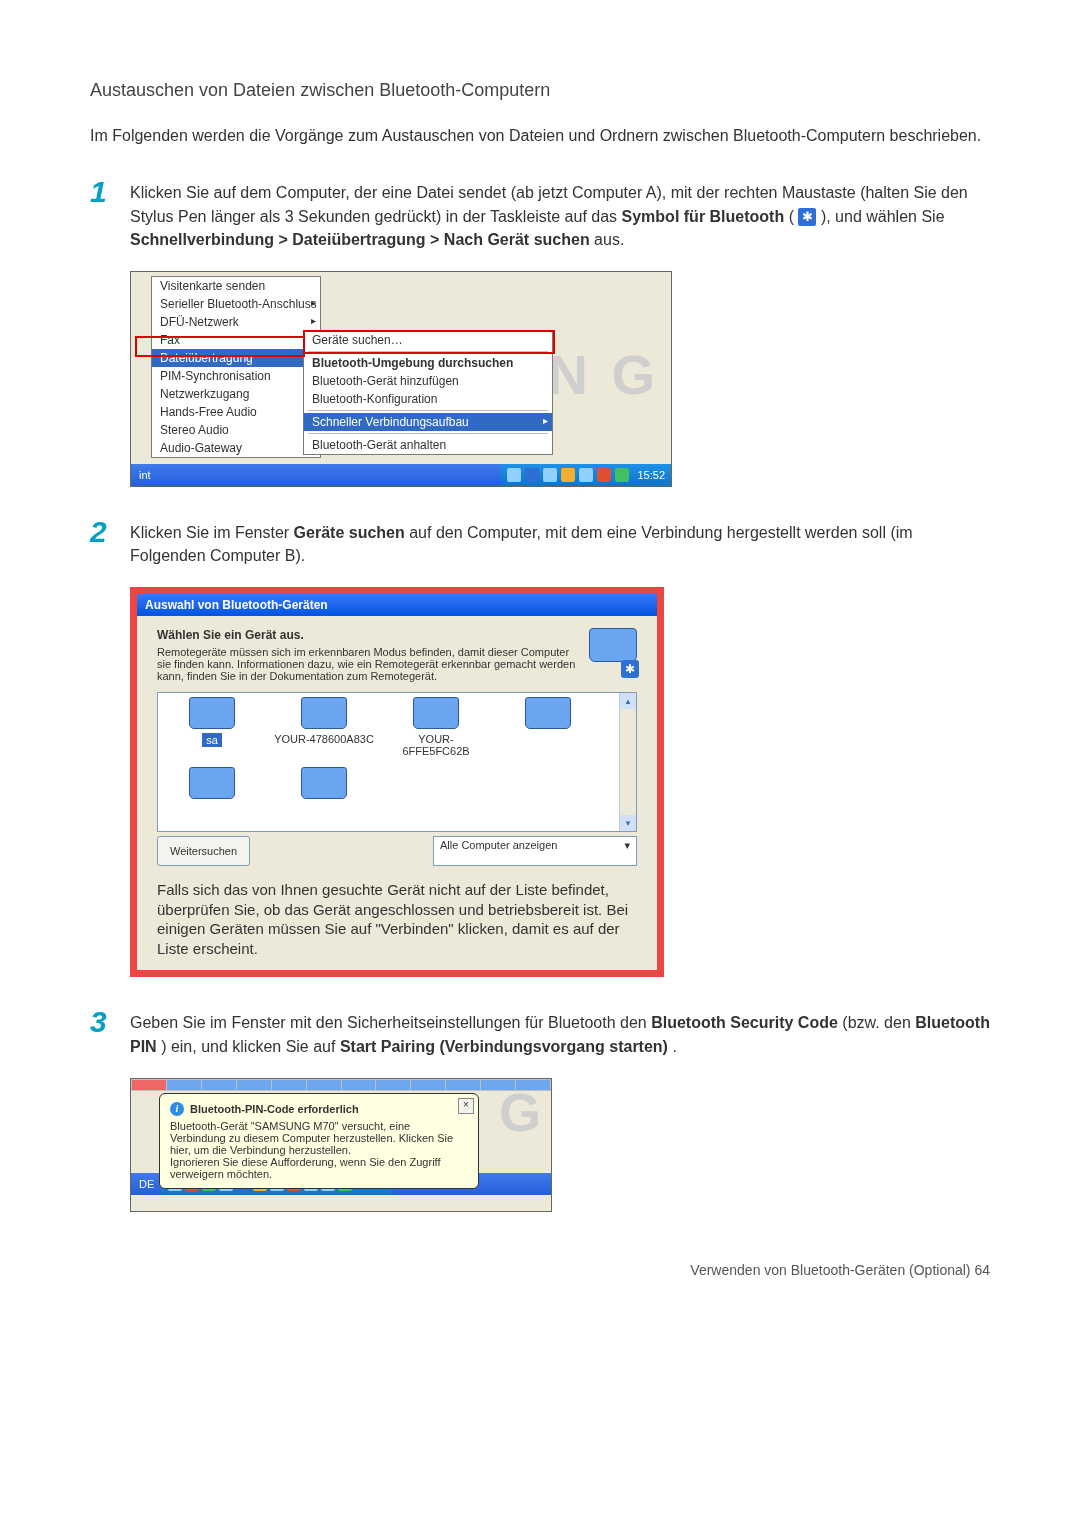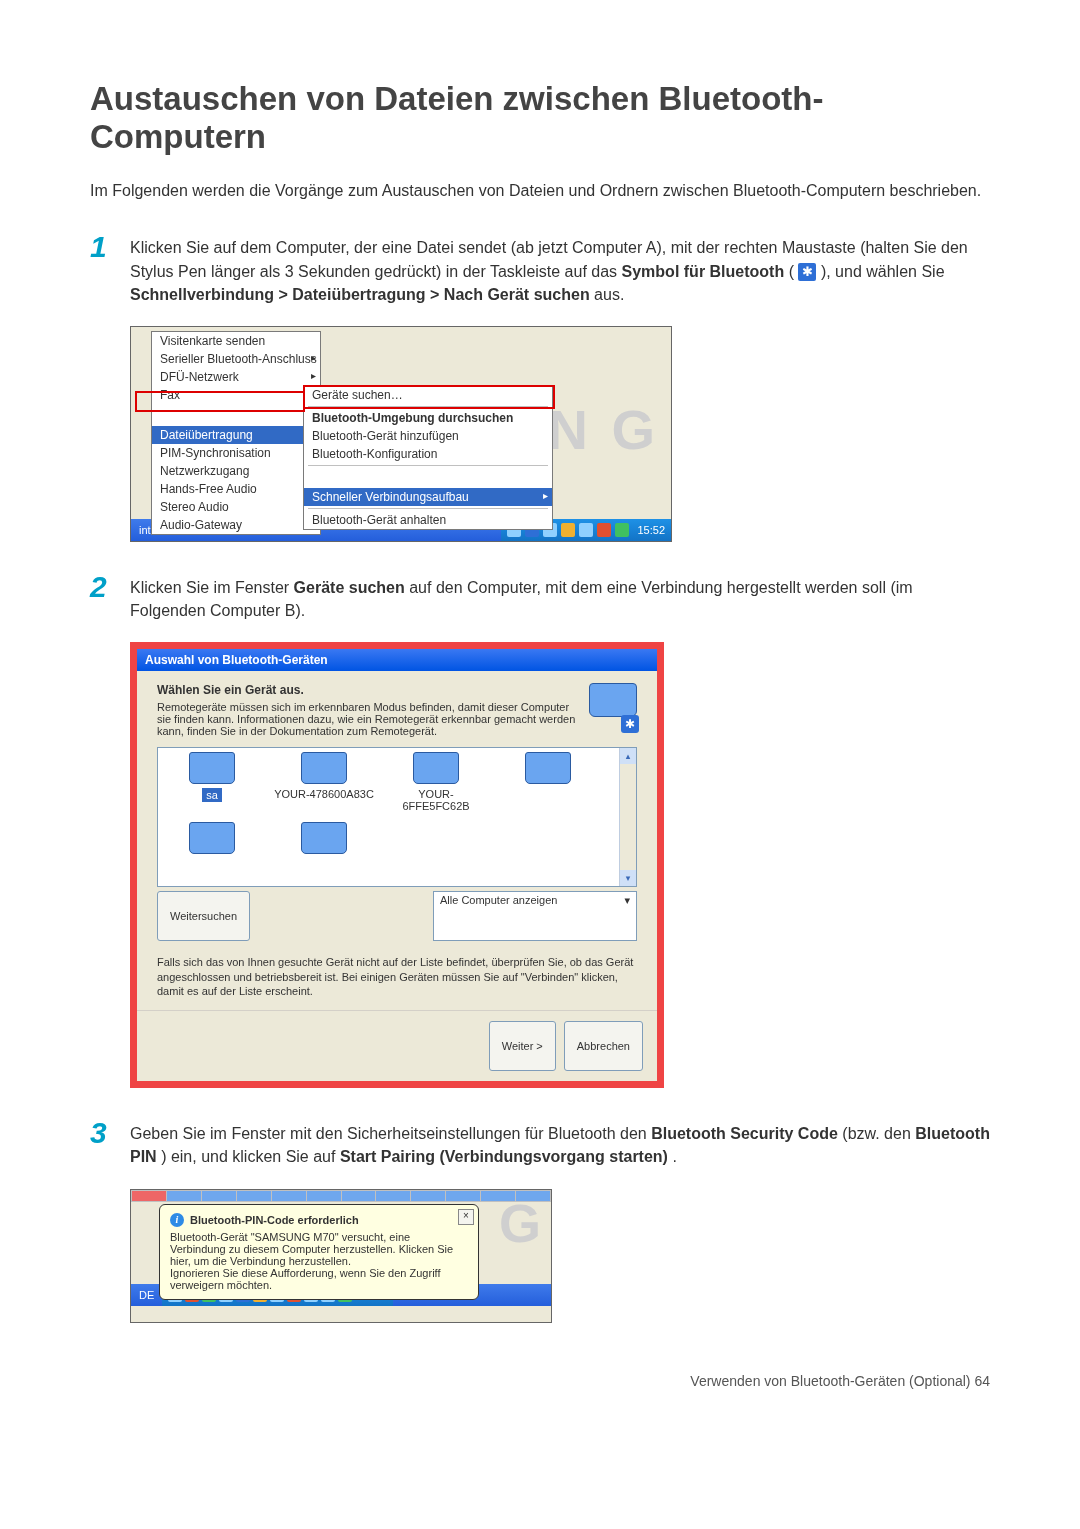--- a/index.html
+++ b/index.html
@@ -9,22 +9,22 @@
     background: #fff;
     color: #333;
   }
   .page {
     width: 1080px;
     margin: 0 auto;
     padding: 80px 90px 40px 90px;
     box-sizing: border-box;
   }
   h2.section-title {
-    font-size: 33px;
-    font-weight: bold;
+    font-size: 18px;
+    font-weight: normal;
     color: #444;
     margin: 0 0 24px 0;
   }
   p.intro {
     font-size: 16px;
     line-height: 1.4;
     margin: 0 0 30px 0;
   }
   .step {
     display: flex;
@@ -98,21 +98,20 @@
     content: "▸";
     position: absolute;
     right: 4px;
     top: 2px;
     font-size: 10px;
     color: #333;
   }
   .menu-item.sel {
     background: #316ac5;
     color: #fff;
-    margin-top: 22px;
   }
   .menu-item.sel.arrow::after { color: #fff; }
   .menu-sep {
     border-top: 1px solid #c0c0c0;
     margin: 2px 4px;
   }
   .menu1 { left: 20px; top: 4px; width: 168px; }
   .menu2 { left: 172px; top: 58px; width: 248px; }
   .red-box {
     position: absolute;
@@ -247,36 +246,36 @@
     padding: 1px 4px;
   }
   .row-controls {
     margin-top: 4px;
     display: flex;
     justify-content: space-between;
   }
   .xp-btn {
     border: 1px solid #7f9db9;
     background: #f4f4ef;
-    padding: 18px 12px;
+    padding: 8px 12px;
     font-size: 11px;
     border-radius: 3px;
   }
   .xp-select {
     border: 1px solid #7f9db9;
     background: #fff;
     padding: 2px 6px;
     font-size: 11px;
     width: 190px;
     display: flex;
     justify-content: space-between;
   }
   .note {
     margin-top: 14px;
-    font-size: 11px;
+    font-size: 15px;
     line-height: 1.3;
   }
   .dlg-buttons {
     display: flex;
     justify-content: flex-end;
     gap: 8px;
     padding: 10px 14px;
     border-top: 1px solid #d4d0c8;
   }
 
@@ -496,24 +495,20 @@
       <div class="row-controls">
         <div class="xp-btn">Weitersuchen</div>
         <div class="xp-select">
           <span>Alle Computer anzeigen</span>
           <span>▾</span>
         </div>
       </div>
 
       <div class="note">Falls sich das von Ihnen gesuchte Gerät nicht auf der Liste befindet, überprüfen Sie, ob das Gerät angeschlossen und betriebsbereit ist. Bei einigen Geräten müssen Sie auf "Verbinden" klicken, damit es auf der Liste erscheint.</div>
     </div>
-    <div class="dlg-buttons">
-      <div class="xp-btn">Weiter &gt;</div>
-      <div class="xp-btn">Abbrechen</div>
-    </div>
   </div>
 
   <div class="step">
     <div class="step-num">3</div>
     <div class="step-body">
       <span>Geben Sie im Fenster mit den Sicherheitseinstellungen für Bluetooth den </span>
       <span class="bold">Bluetooth Security Code</span>
       <span> (bzw. den </span>
       <span class="bold">Bluetooth PIN</span>
       <span>) ein, und klicken Sie auf </span>

